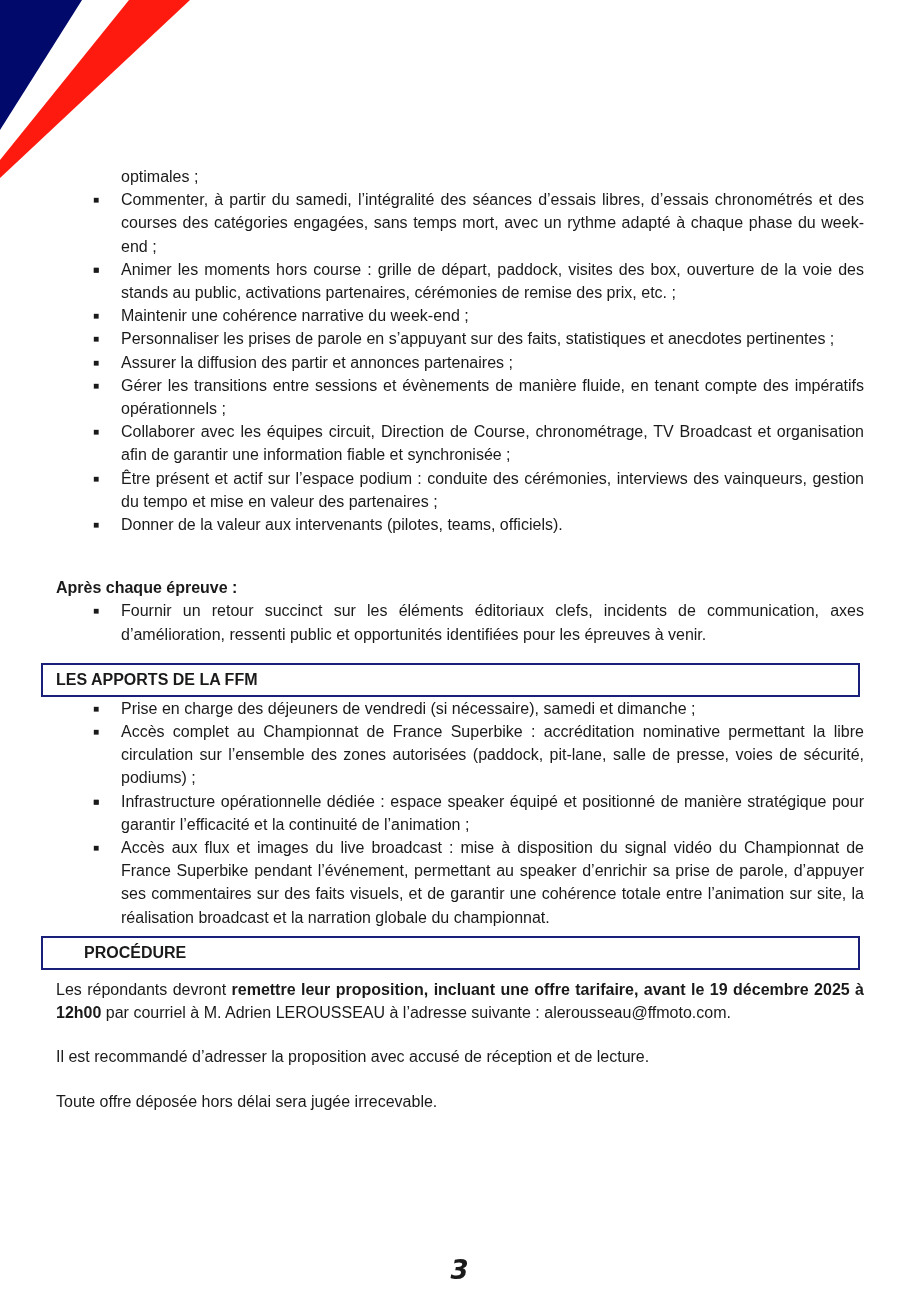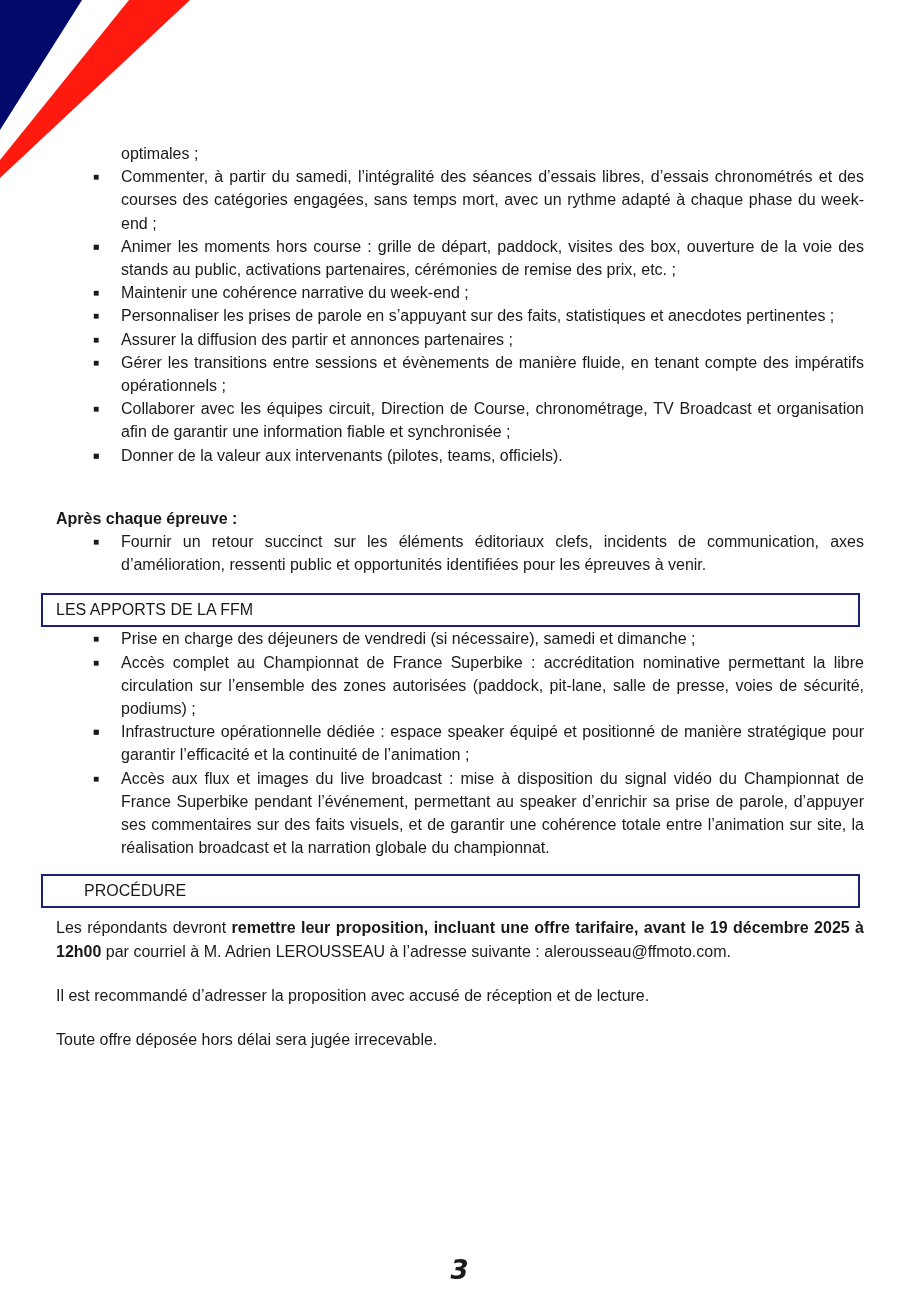--- a/index.html
+++ b/index.html
@@ -2,39 +2,39 @@
 <html><head>
 <meta charset="utf-8">
 <style>
   html, body { margin: 0; padding: 0; background: #ffffff; }
   body {
     width: 919px; height: 1300px; position: relative; overflow: hidden;
     font-family: "Liberation Sans", sans-serif; color: #1a1a1a;
     font-size: 16px;
   }
   .flag { position: absolute; left: 0; top: 0; width: 200px; height: 180px; }
-  .content { position: absolute; left: 56px; top: 142px; width: 808px; }
+  .content { position: absolute; left: 56px; top: 165px; width: 808px; }
   ul.bullets { list-style: none; margin: 0; padding: 0 0 0 65px; }
   ul.bullets li {
     position: relative; line-height: 23.2px; text-align: justify;
     margin: 0;
   }
   ul.bullets li .bullet {
     position: absolute; left: -28px; top: 0; font-size: 10px; line-height: 23.2px;
   }
   .cont { padding-left: 65px; line-height: 23.2px; }
   .subhead { font-weight: bold; line-height: 23.2px; margin-top: 40px; }
   .section-box {
     border: 2px solid #1a1f7a; box-sizing: border-box;
     margin-left: -15px; width: 819px; height: 34px;
-    padding: 5px 13px; font-weight: normal; font-size: 16px; line-height: 20px;
+    padding: 5px 13px; font-weight: bold; font-size: 16px; line-height: 20px;
   }
   .box1 { margin-top: 17px; }
   .list2 { margin-top: 19px; }
-  .box2 { margin-top: 15px; padding-left: 41px; }
+  .box2 { margin-top: 7px; padding-left: 41px; }
   .para { line-height: 23.2px; margin-top: 21px; }
   .para.first { margin-top: 8px; text-align: justify; }
   .page-num {
     position: absolute; left: 0; right: 0; top: 1255px; text-align: center;
     font-weight: bold; font-style: italic; font-size: 26px;
     font-family: "DejaVu Sans", sans-serif;
   }
 </style>
 </head>
 <body>
@@ -48,21 +48,21 @@
   <div class="cont">optimales ;</div>
   <ul class="bullets">
     <li><span class="bullet">■</span><span>Commenter, à partir du samedi, l’intégralité des séances d’essais libres, d’essais chronométrés et des courses des catégories engagées, sans temps mort, avec un rythme adapté à chaque phase du week-end ;</span></li>
     <li><span class="bullet">■</span></li>
     <li><span class="bullet">■</span><span>Animer les moments hors course : grille de départ, paddock, visites des box, ouverture de la voie des stands au public, activations partenaires, cérémonies de remise des prix, etc. ;</span></li>
     <li><span class="bullet">■</span><span>Maintenir une cohérence narrative du week-end ;</span></li>
     <li><span class="bullet">■</span><span>Personnaliser les prises de parole en s’appuyant sur des faits, statistiques et anecdotes pertinentes ;</span></li>
     <li><span class="bullet">■</span><span>Assurer la diffusion des partir et annonces partenaires ;</span></li>
     <li><span class="bullet">■</span><span>Gérer les transitions entre sessions et évènements de manière fluide, en tenant compte des impératifs opérationnels ;</span></li>
     <li><span class="bullet">■</span><span>Collaborer avec les équipes circuit, Direction de Course, chronométrage, TV Broadcast et organisation afin de garantir une information fiable et synchronisée ;</span></li>
-    <li><span class="bullet">■</span></li>
+    <li><span class="bullet">■</span><span>Être présent et actif sur l’espace podium : conduite des cérémonies, interviews des vainqueurs, gestion du tempo et mise en valeur des partenaires ;</span></li>
     <li><span class="bullet">■</span><span>Donner de la valeur aux intervenants (pilotes, teams, officiels).</span></li>
   </ul>
 
   <div class="subhead">Après chaque épreuve :</div>
   <ul class="bullets">
     <li><span class="bullet">■</span><span>Fournir un retour succinct sur les éléments éditoriaux clefs, incidents de communication, axes d’amélioration, ressenti public et opportunités identifiées pour les épreuves à venir.</span></li>
   </ul>
 
   <div class="section-box box1"><span>LES APPORTS DE LA FFM</span></div>
   <ul class="bullets list2">

